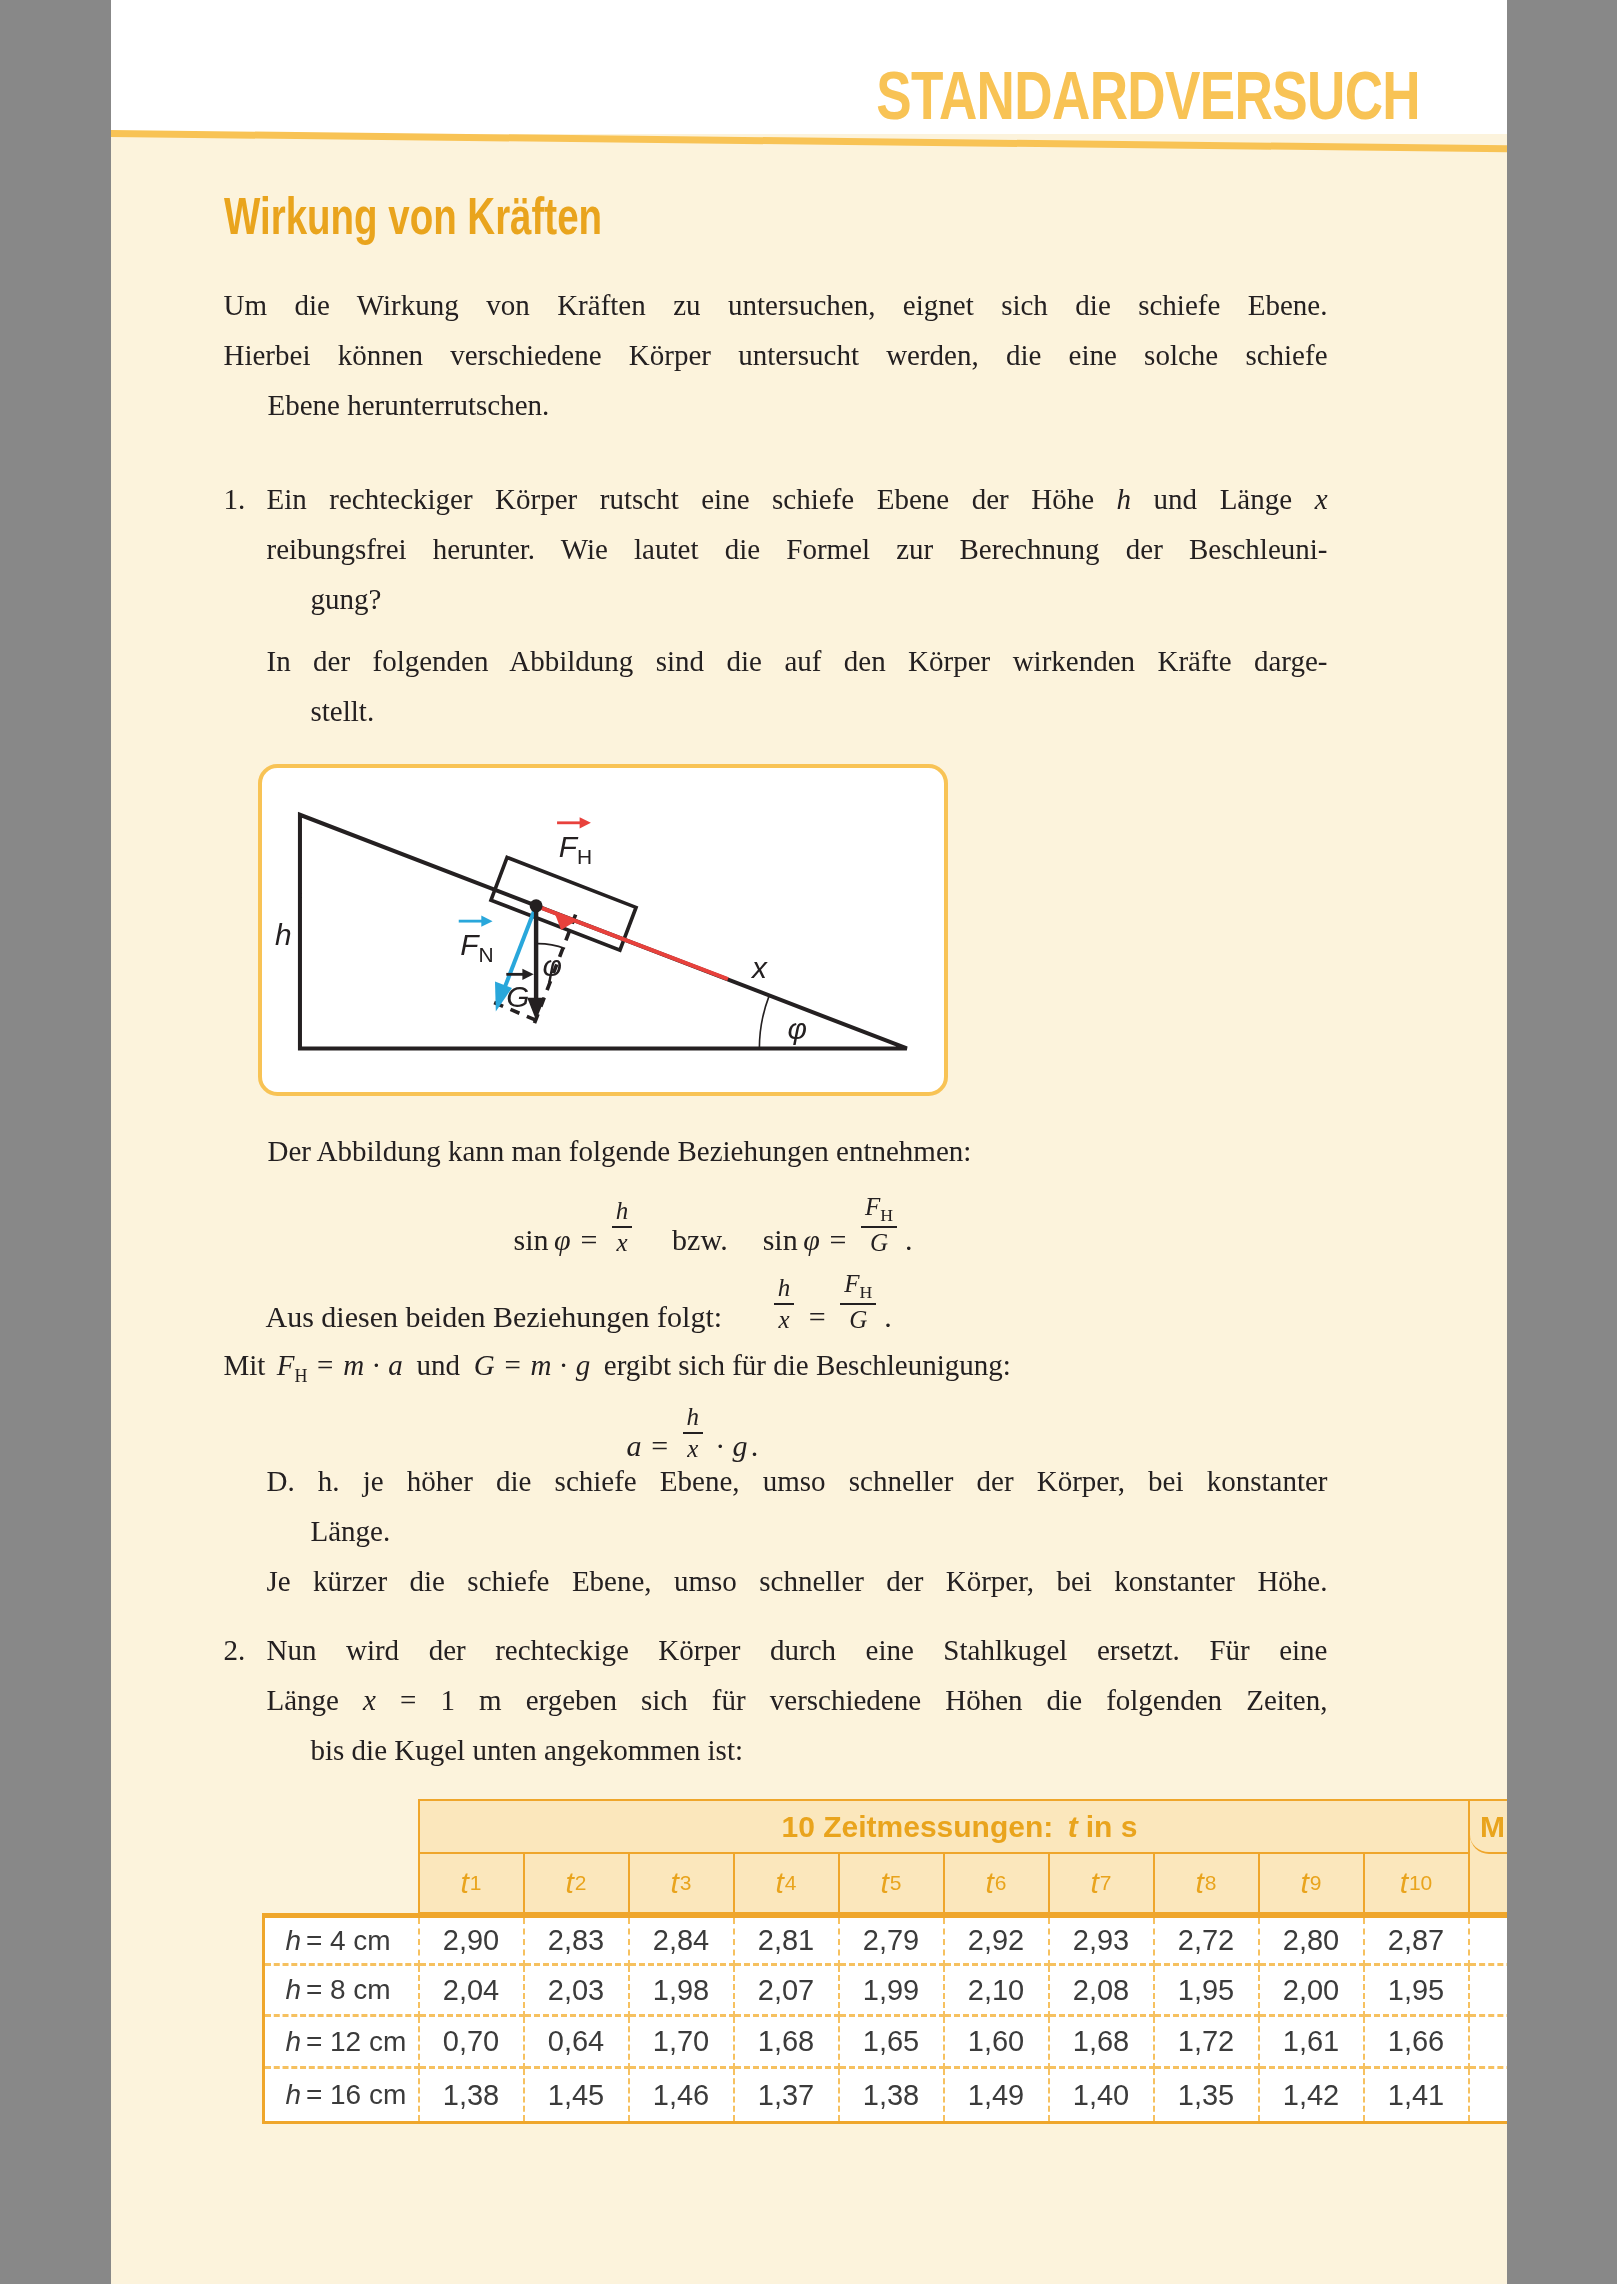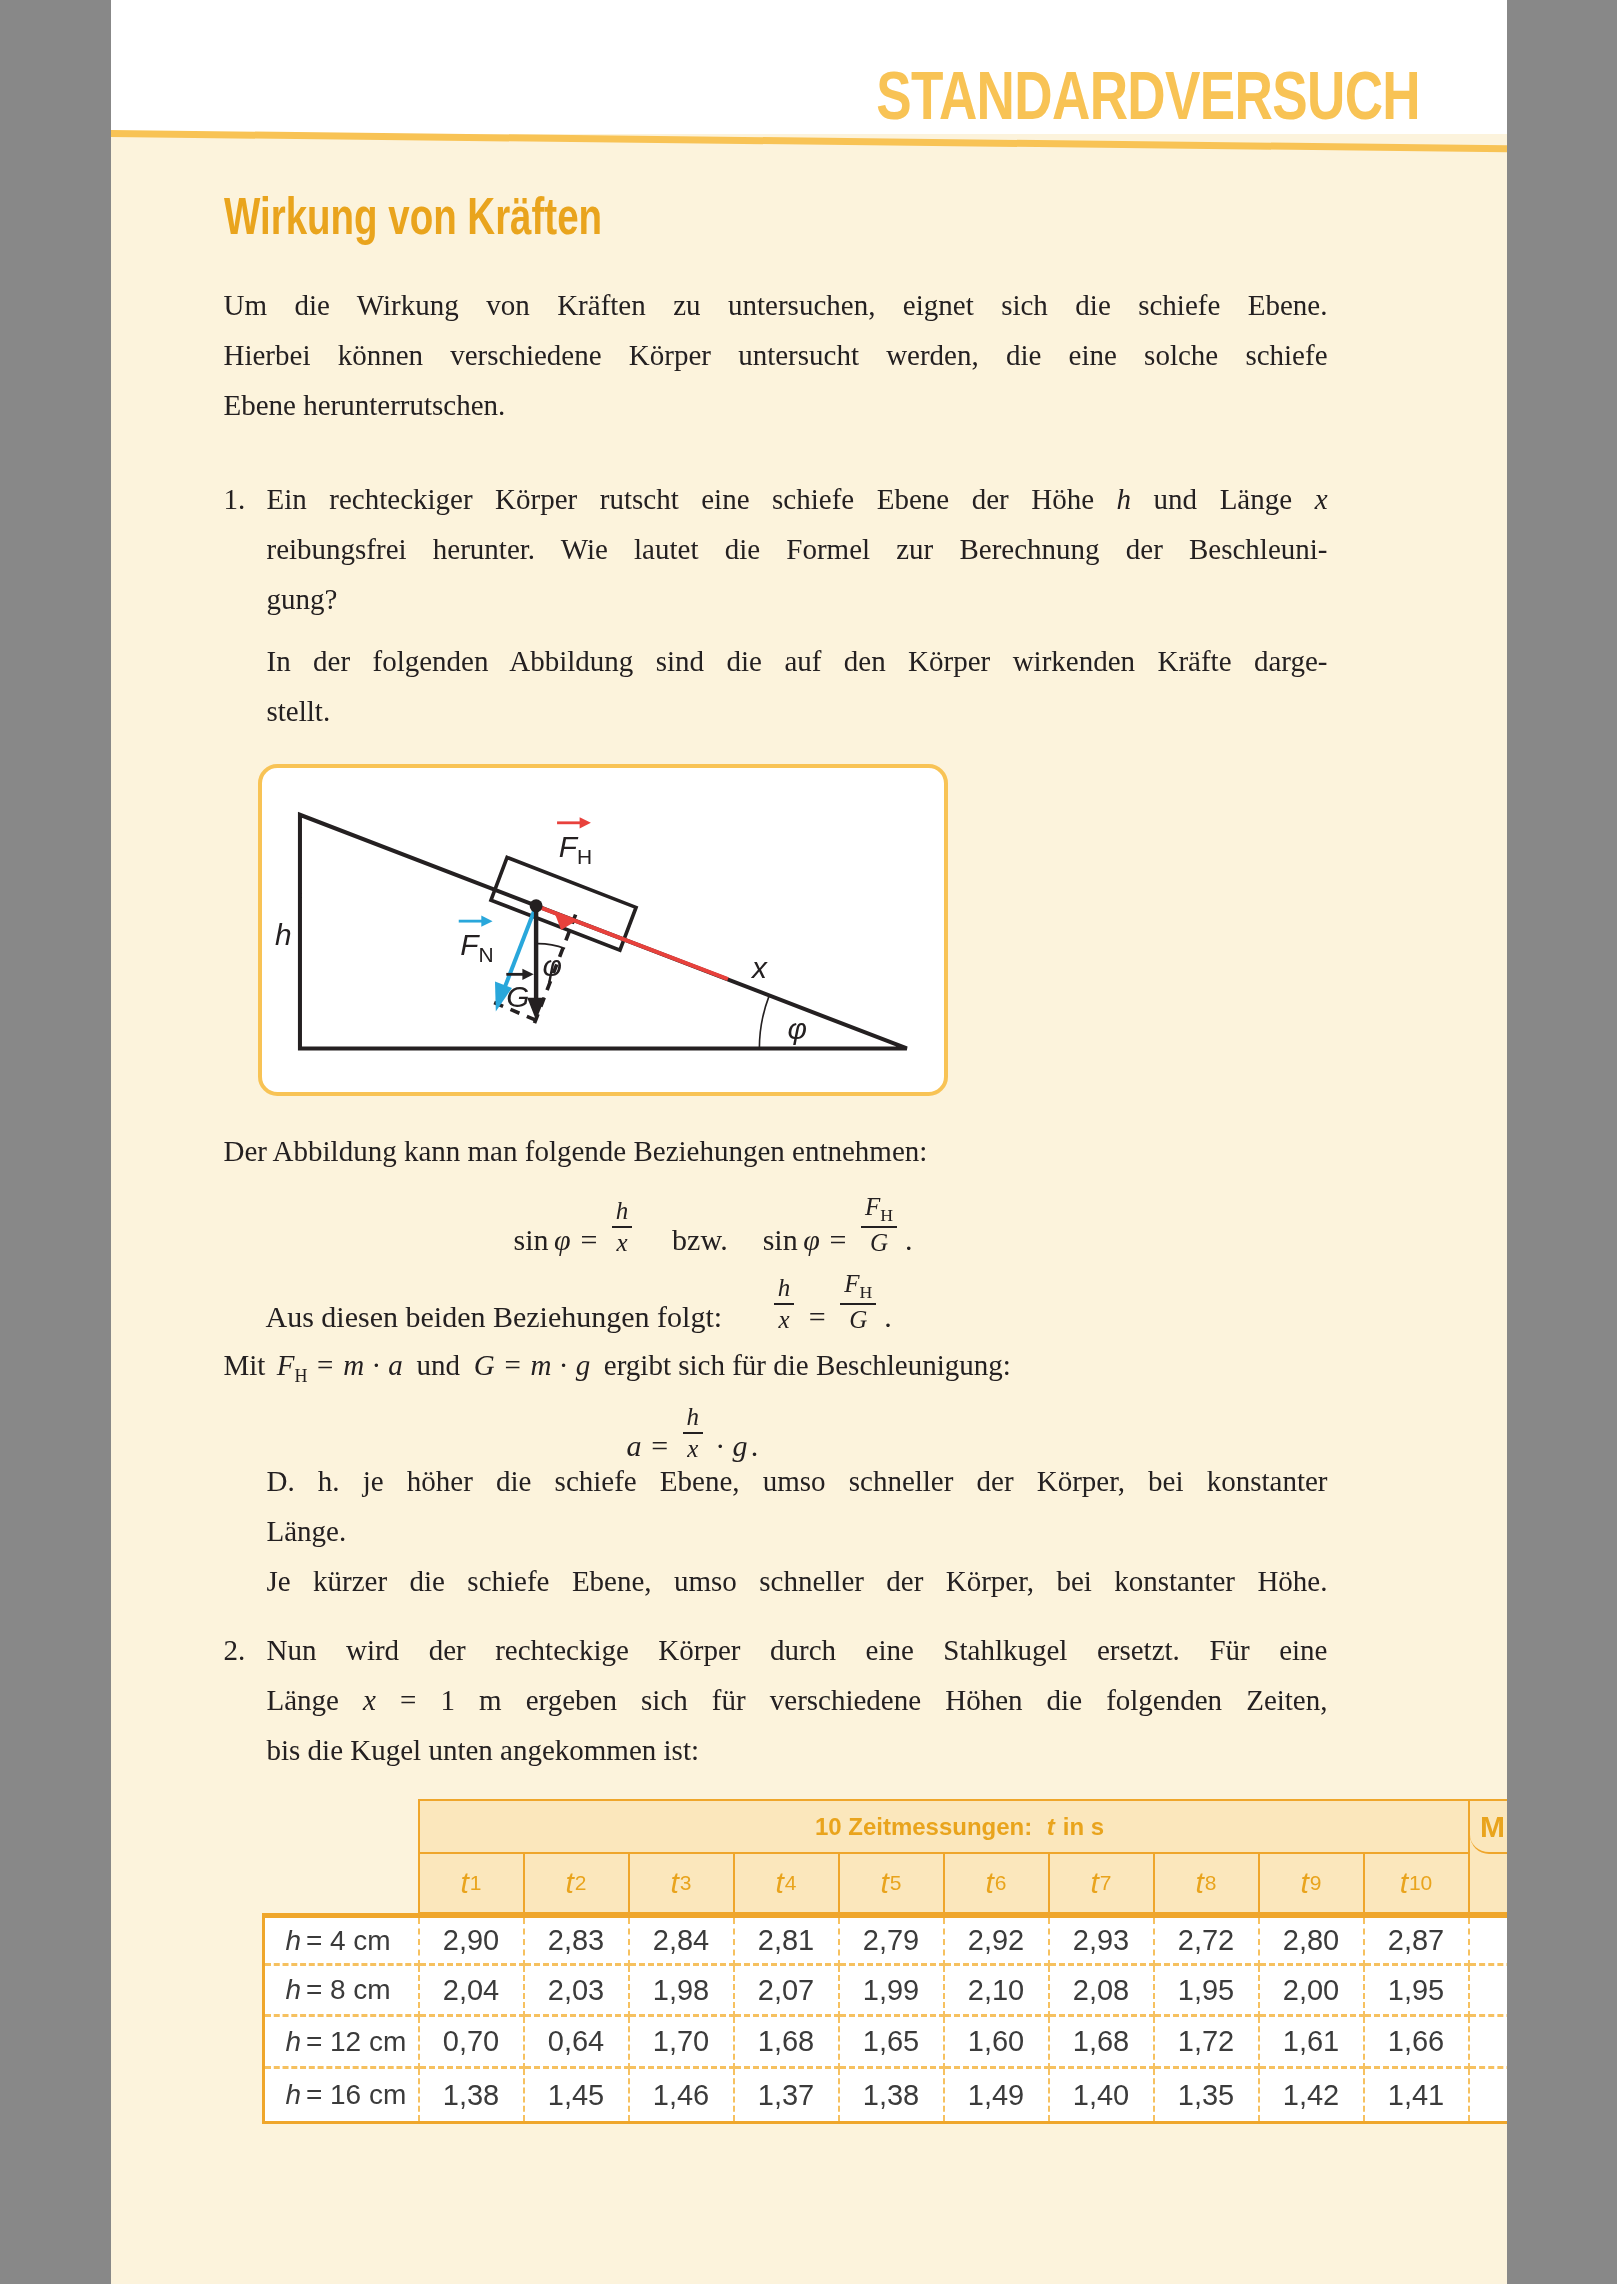--- a/index.html
+++ b/index.html
@@ -36,21 +36,21 @@
   }
   .title{
     position:absolute;left:113px;top:190px;margin:0;
     font-family:"Liberation Sans",sans-serif;font-weight:bold;font-size:52px;line-height:52px;
     color:var(--c-accent);
     transform:scaleX(0.74);transform-origin:left center;white-space:nowrap;
   }
   
   .tb{position:absolute;left:113px;width:1104px;font-size:29px;line-height:50px;}
   .jl{text-align:justify;text-align-last:justify;}
-  .jl.last{text-align-last:left;}
+  .jl.last{text-align-last:left;margin-left:44px;}
   em{font-style:italic;}
   .li .num{position:absolute;left:0;top:0;}
   .li .content{margin-left:43px;}
   
   .eq{position:absolute;display:flex;align-items:flex-end;font-size:30px;white-space:nowrap;}
   .frac{display:inline-flex;flex-direction:column;align-items:center;font-size:25px;line-height:1.12;margin:0 4.8px;}
   .frac .num{font-style:italic;padding:0 4px 0.8px 4px;border-bottom:2.4px solid var(--c-text);}
   .frac .den{font-style:italic;padding:0.8px 4px 0 4px;}
   .frac sub{font-style:normal;font-size:17.7px;}
   sub{font-size:0.62em;}
@@ -75,21 +75,21 @@
   .thead{
     position:absolute;left:307px;top:1799px;display:grid;
     grid-template-columns:repeat(10,105px) 161px;grid-template-rows:53px 58px;
     border:2.4px solid var(--c-tborder);box-sizing:content-box;
     background:var(--c-header_bg);
     font-family:"Liberation Sans",sans-serif;color:var(--c-accent);
   }
   .thead .c{display:flex;align-items:center;justify-content:center;box-sizing:border-box;}
   .th-title{grid-column:1 / span 10;justify-content:flex-start;padding-left:32px;
     border-right:2.4px solid var(--c-tborder);border-bottom:2.4px solid var(--c-tborder);
-    font-weight:bold;font-size:24px;}
+    font-weight:bold;font-size:30px;}
   .th-title em{margin:0 8px 0 14.5px;}
   .th-mean{border-bottom:2.4px solid var(--c-tborder);font-weight:bold;font-size:30px;border-radius:19px;}
   .th-t{border-right:2.4px solid var(--c-tborder);font-style:italic;font-size:30px;}
   .th-t sub{font-style:normal;font-size:21px;margin-left:0.8px;}
   .th-ts{font-size:29px;}
   .th-ts .rest{margin-left:7.3px;font-style:normal;}
   .ovl{font-style:italic;position:relative;display:inline-block;}
   .ovl::after{content:"";position:absolute;left:2.4px;right:-2.4px;top:0px;height:2.4px;background:currentColor;}
   .tbody{
     position:absolute;left:151px;top:1913px;display:grid;

